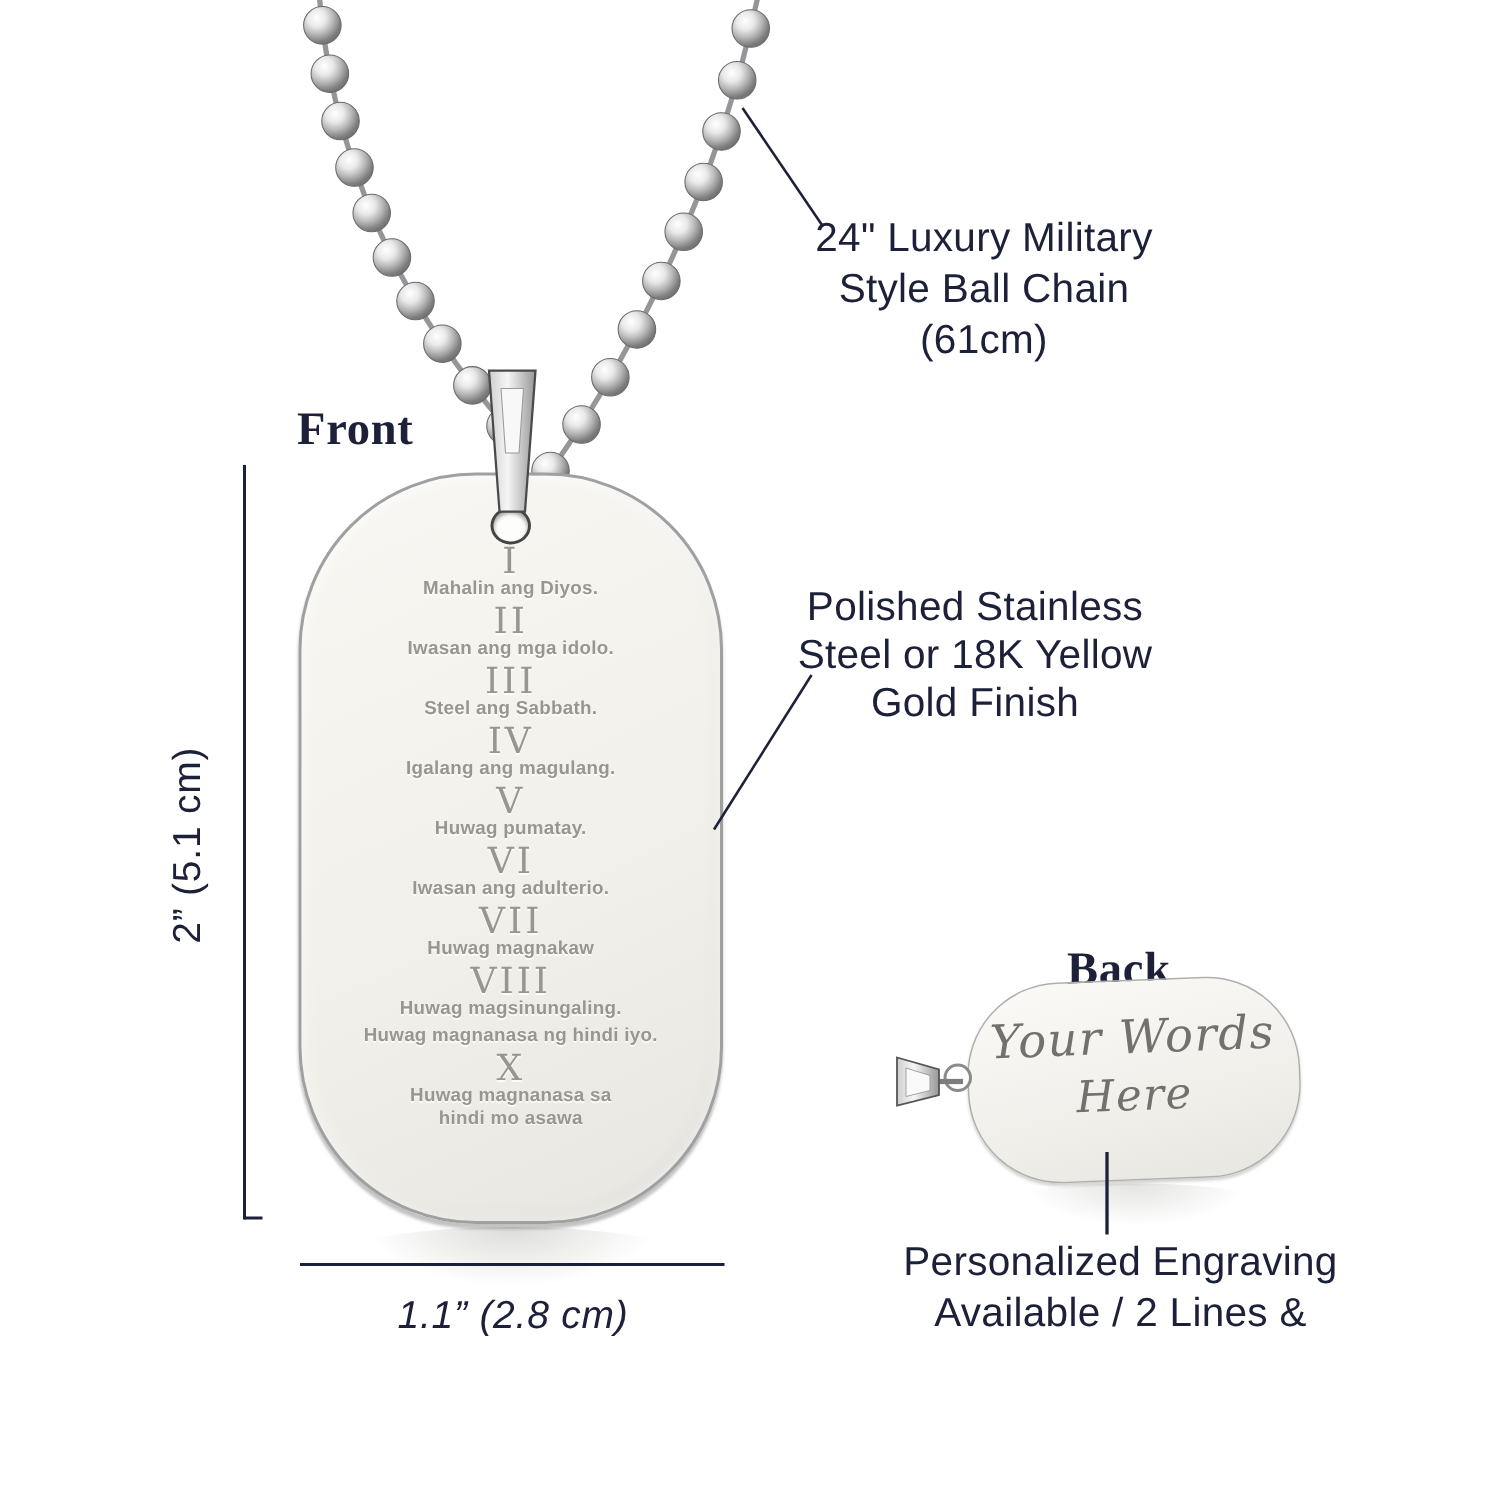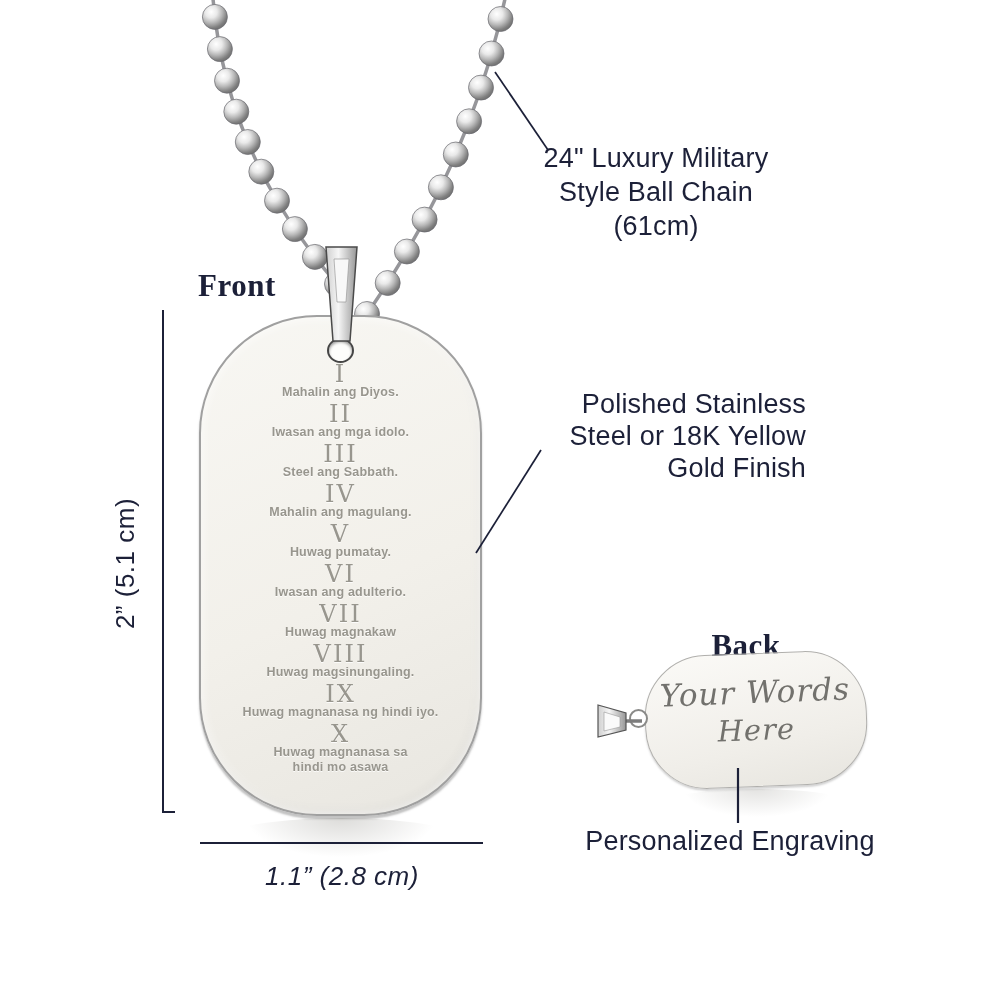--- a/index.html
+++ b/index.html
@@ -154,40 +154,39 @@
     <div class="cmd">
       <div class="numeral">II</div>
       <div class="cmd-text">Iwasan ang mga idolo.</div>
     </div>
     <div class="cmd">
       <div class="numeral">III</div>
       <div class="cmd-text">Steel ang Sabbath.</div>
     </div>
     <div class="cmd">
       <div class="numeral">IV</div>
-      <div class="cmd-text">Mahalin ang magulang.</div>
+      <div class="cmd-text">Igalang ang magulang.</div>
     </div>
     <div class="cmd">
       <div class="numeral">V</div>
       <div class="cmd-text">Huwag pumatay.</div>
     </div>
     <div class="cmd">
       <div class="numeral">VI</div>
       <div class="cmd-text">Iwasan ang adulterio.</div>
     </div>
     <div class="cmd">
       <div class="numeral">VII</div>
       <div class="cmd-text">Huwag magnakaw</div>
     </div>
     <div class="cmd">
       <div class="numeral">VIII</div>
       <div class="cmd-text">Huwag magsinungaling.</div>
     </div>
     <div class="cmd">
-      <div class="numeral">IX</div>
       <div class="cmd-text">Huwag magnanasa ng hindi iyo.</div>
     </div>
     <div class="cmd">
       <div class="numeral">X</div>
       <div class="cmd-text">Huwag magnanasa sa</div>
       <div class="cmd-text">hindi mo asawa</div>
     </div>
   </div>
 
 <div id="back-tag" class="abs">
@@ -198,28 +197,29 @@
 
 <div class="abs heading" style="left:198px;top:268px;">Front</div>
 <div class="abs heading" style="left:636px;top:628px;width:220px;text-align:center;">Back</div>
 
 <div class="abs annot" style="left:500px;top:141px;width:312px;">
   <div>24" Luxury Military</div>
   <div>Style Ball Chain</div>
   <div>(61cm)</div>
 </div>
 
-<div class="abs annot" style="left:494px;top:388px;width:312px;line-height:32px;text-align:right;">
+<div class="abs annot" style="left:494px;top:388px;width:312px;line-height:32px;">
   <div>Polished Stainless</div>
   <div>Steel or 18K Yellow</div>
   <div>Gold Finish</div>
 </div>
 
-<div class="abs annot" style="left:536px;top:824px;width:388px;">
+<div class="abs annot" style="left:553px;top:824px;width:388px;">
   <div>Personalized Engraving</div>
+  <div>Available / 2 Lines &amp;</div>
 </div>
 
 <div class="abs measure-label" style="left:15px;top:548px;width:220px;transform:rotate(-90deg);">2” (5.1 cm)</div>
 <div class="abs measure-label" style="left:216px;top:861px;width:252px;font-style:italic;">1.1” (2.8 cm)</div>
 
 <svg id="overlay-svg" class="abs" width="1000" height="1000" viewBox="0 0 1000 1000">
 
   <polygon points="326,247 357,247 350,341 333,341" fill="url(#bailGrad)" stroke="#4a4a4a" stroke-width="1.5"></polygon>
   <polygon points="334,259 349,259 346,302 337,302" fill="#f8f8f8" stroke="#9a9a9a" stroke-width="0.7"></polygon>
 

